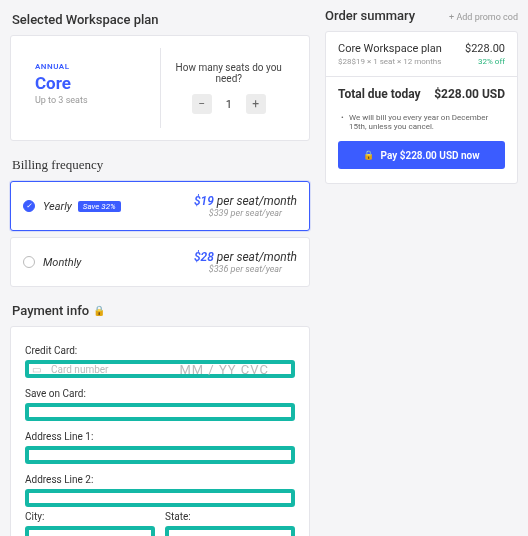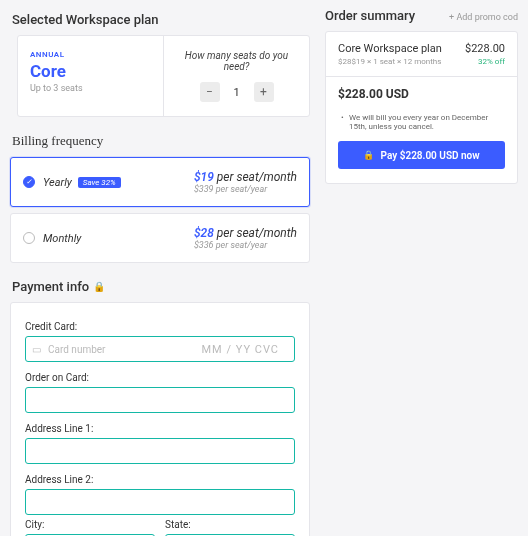--- a/index.html
+++ b/index.html
@@ -7,54 +7,54 @@
   .app { display: flex; width: 100%; }
   .left { width: 320px; padding: 8px 10px; }
   .right { width: 208px; padding: 8px 10px 8px 5px; }
 
   h2.section { font-size: 13px; font-weight: 500; color: #333; margin: 4px 0 8px 2px; display:flex; align-items:center;}
   .lock { margin-left:4px; color:#999; font-size:10px;}
 
   .card { background: #fff; border: 1px solid #e5e5ea; border-radius: 3px; }
 
   
-  .plan-row { display: flex; padding: 0; margin-left: 7px; }
+  .plan-row { display: flex; padding: 12px; }
   .plan-box { flex: 1; padding: 14px 12px; }
   .plan-box.border { border-left: 1px solid #e5e5ea; }
   .annual { font-size: 8px; color: #3b5cff; letter-spacing: 0.5px; font-weight:600;}
   .plan-name { font-size: 17px; font-weight: 700; color: #3b5cff; margin:2px 0;}
   .plan-sub { font-size: 9px; color: #999; }
-  .seat-q { font-size: 10px; color: #444; margin-bottom: 10px; font-style: italic; }
+  .seat-q { font-size: 10px; color: #444; margin-bottom: 10px; }
   .stepper { display: flex; align-items: center; justify-content:center;}
   .step-btn { width: 20px; height: 20px; background: #ececec; border: none; border-radius: 3px; color:#666; font-size:12px; line-height:1; display:flex;align-items:center;justify-content:center; cursor:pointer;}
   .step-val { width: 34px; text-align: center; font-size: 11px; }
 
   
   .freq { margin-top:6px;font-style:italic;}
   .freq-opt { display: flex; align-items: center; padding: 12px 12px; border:1px solid #e5e5ea; background:#fff; border-radius:3px; margin-bottom:6px; cursor:pointer;}
   .freq-opt.selected { border:1px solid #3b5cff; box-shadow:0 0 0 1px rgba(59,92,255,.15);}
   .radio { width: 12px; height: 12px; border-radius:50%; border:1px solid #bbb; margin-right:8px; display:flex;align-items:center;justify-content:center; flex-shrink:0;}
   .radio.checked { border-color:#3b5cff; background:#3b5cff;}
   .radio.checked::after { content:"✓"; color:#fff; font-size:7px;}
   .freq-label { font-size:11px; color:#333;}
   .badge { background:#3b5cff; color:#fff; font-size:8px; padding:1px 5px; border-radius:2px; margin-left:6px;}
-  .freq-price { margin-left:auto; text-align:left;}
+  .freq-price { margin-left:auto; text-align:center;}
   .price-main { font-size:12px; color:#333;}
   .price-main .blue { color:#3b5cff; font-weight:600;}
   .price-sub { font-size:9px; color:#999;}
 
   
   .pay-card { padding: 14px 14px 20px; margin-top:4px;}
   .fld-label { font-size:10px; color:#333; margin: 10px 0 4px;}
   .fld-label:first-child { margin-top:4px;}
-  .input { width:100%; height:26px; border:1px solid #14b8a6; border-radius:3px; padding:0 8px; font-size:10px; color:#333;}
+  .input { width:100%; height:18px; border:4px solid #14b8a6; border-radius:3px; padding:0 8px; font-size:10px; color:#333;}
   .input::placeholder { color:#bbb;}
   .cc-wrap { position:relative;}
   .cc-wrap .cc-icon { position:absolute; left:7px; top:50%; transform:translateY(-50%); color:#bbb; font-size:10px;}
-  .cc-wrap .cc-right { position:absolute; right:16px; top:50%; transform:translateY(-50%); color:#bbb; font-size:11px; letter-spacing:1px;}
+  .cc-wrap .cc-right { position:absolute; right:26px; top:50%; transform:translateY(-50%); color:#bbb; font-size:13px; letter-spacing:1px;}
   .cc-wrap .input { padding-left:22px; padding-right:70px;}
   .row2 { display:flex; gap:10px;}
   .row2 > div { flex:1;}
 
   
   .summary-head { display:flex; justify-content:space-between; align-items:baseline; margin-bottom:8px;}
   .summary-head h2 { font-size:13px; font-weight:500;}
   .promo { font-size:9px; color:#999; cursor:pointer;}
   .sum-card { padding: 10px 12px 14px;}
   .sum-line { display:flex; justify-content:space-between; font-size:11px; margin-bottom:2px;}
@@ -116,21 +116,21 @@
         <span class="lock">🔒</span>
     </h2>
     <div class="card pay-card">
       <div class="fld-label">Credit Card:</div>
       <div class="cc-wrap">
         <span class="cc-icon">▭</span>
         <input class="input" placeholder="Card number" style="">
         <span class="cc-right">MM / YY  CVC</span>
       </div>
 
-      <div class="fld-label">Order on Card:</div>
+      <div class="fld-label">Save on Card:</div>
       <input class="input" style="">
 
       <div class="fld-label">Address Line 1:</div>
       <input class="input" style="">
 
       <div class="fld-label">Address Line 2:</div>
       <input class="input" style="">
 
       <div class="row2">
         <div>
@@ -158,20 +158,21 @@
       <div class="sum-line">
         <span>Core Workspace plan</span>
         <span>$228.00</span>
       </div>
       <div class="sum-sub">
         <span>$28$19 × 1 seat × 12 months</span>
         <span class="off">32% off</span>
       </div>
       <div class="divider"></div>
       <div class="total-line">
+        <span>Total due today</span>
         <span>$228.00 USD</span>
       </div>
       <div class="fine">We will bill you every year on December 15th, unless you cancel.</div>
       <button class="pay-btn">
         <span class="lck">🔒</span>
         <span>Pay $228.00 USD now</span>
       </button>
     </div>
   </div>
 </div>

